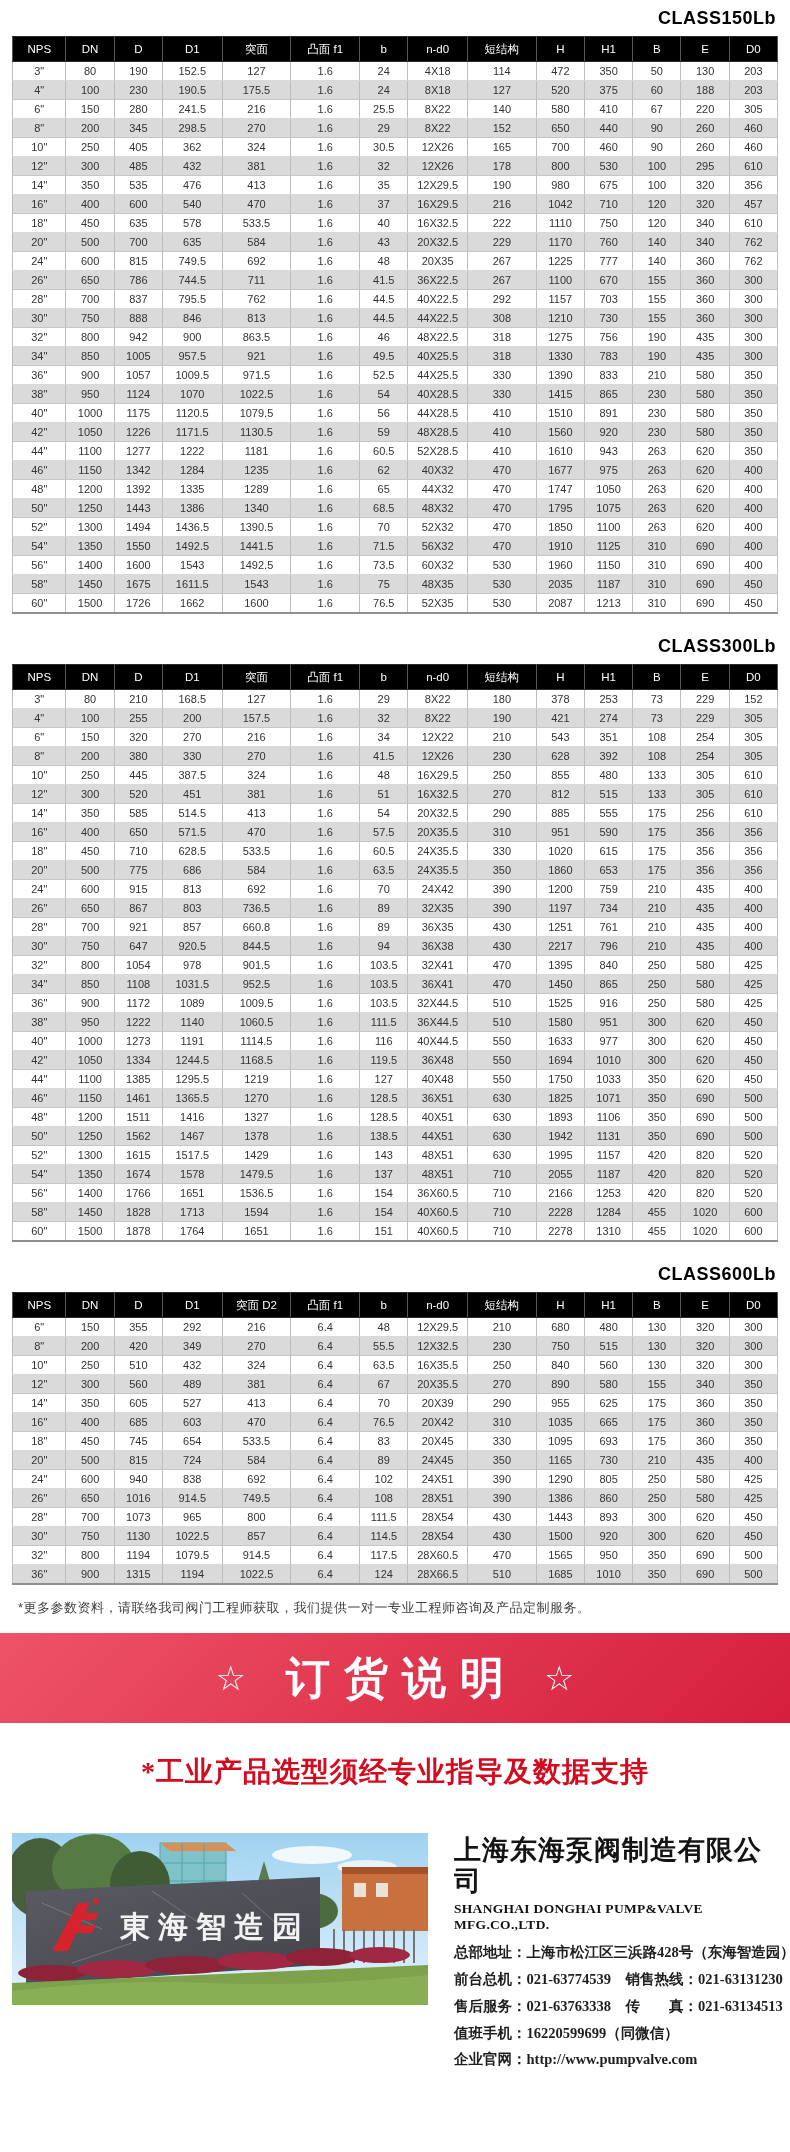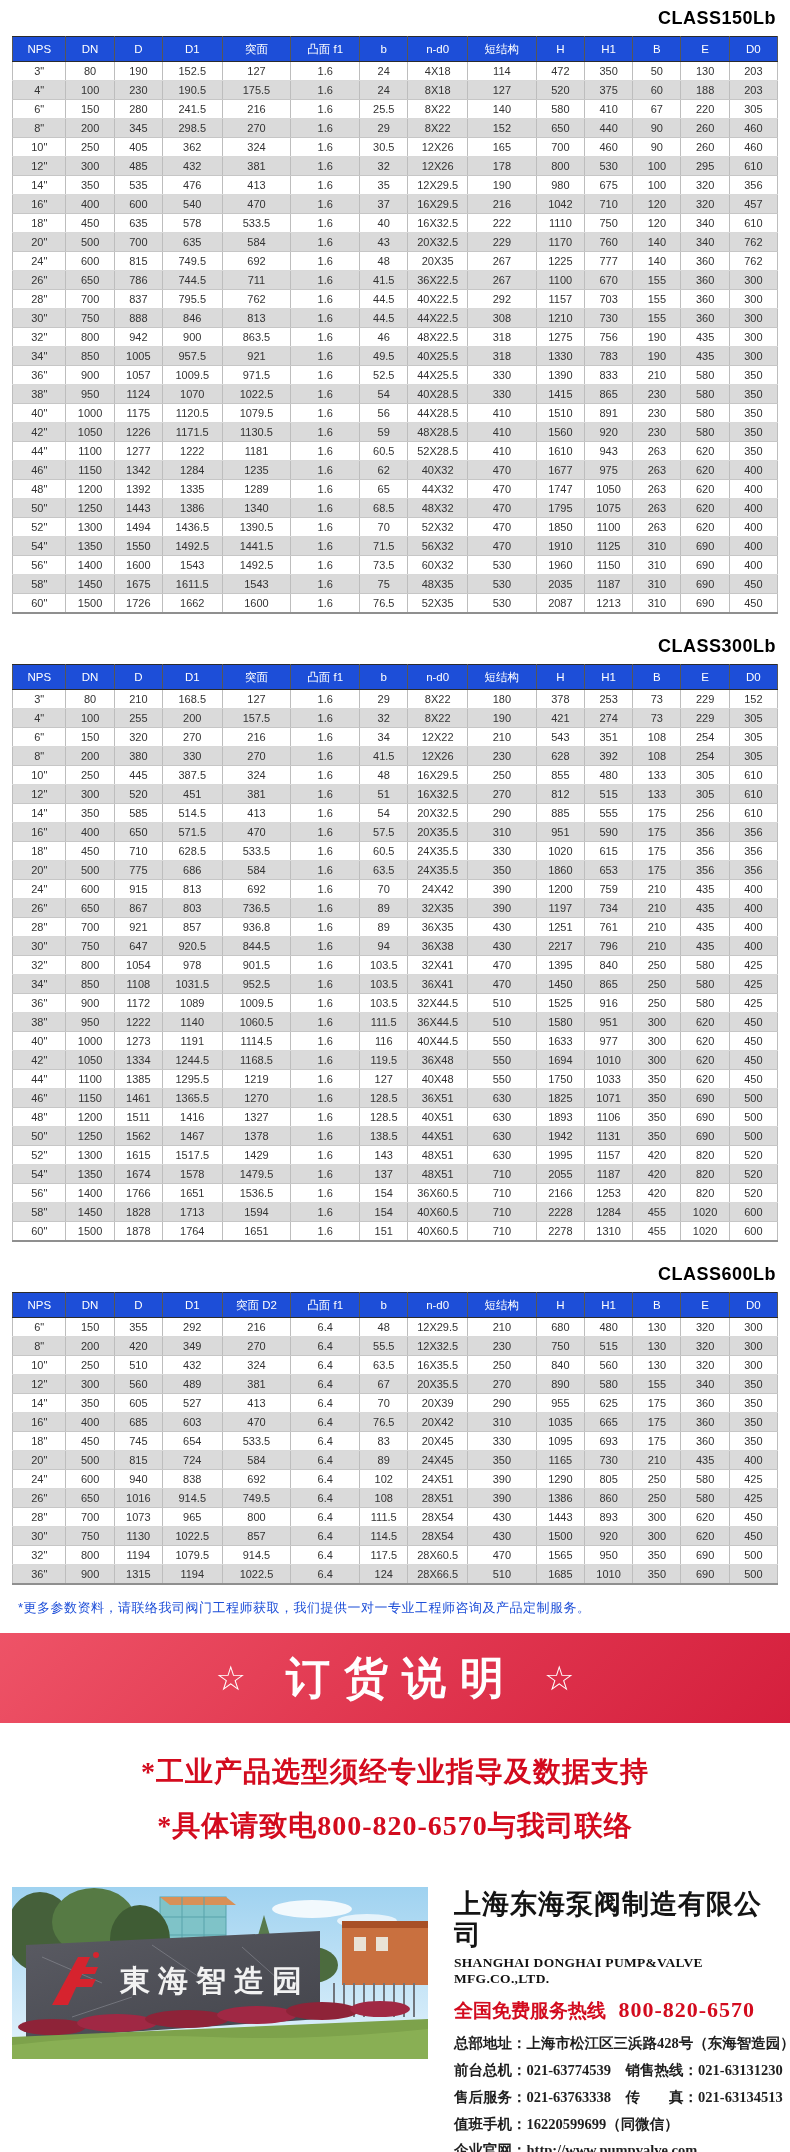--- a/index.html
+++ b/index.html
@@ -23,21 +23,21 @@
   }
   .table-section:first-child .table-title{margin-top:8px;}
   table.spec{
     width:100%;
     border-collapse:collapse;
     table-layout:fixed;
     font-size:11px;
     border-bottom:2px solid #8f8f8f;
   }
   table.spec th{
-    background:#1d4ed8;
+    background:#000000;
     color:#fff;
     font-weight:normal;
     font-size:11.5px;
     height:24px;
     border:1px solid #565656;
     border-top:1px solid #2b2b2b;
     border-bottom:1px solid #2b2b2b;
     padding:0 1px;
   }
   table.spec td{
@@ -53,21 +53,21 @@
   }
   table.spec tbody tr:nth-child(even) td{background:#dadada;border-bottom:1px solid #c6c6c6;}
   table.spec tbody tr:nth-child(odd) td{background:#ffffff;}
   table.spec th:nth-child(5),table.spec th:nth-child(6),table.spec th:nth-child(9){width:8.6%;}
   table.spec th:nth-child(4),table.spec th:nth-child(8){width:7.4%;}
   table.spec th:nth-child(1){width:6.6%;}
 
   
   .note{
     font-size:13px;
-    color:#1d4ed8;
+    color:#404040;
     padding:14px 0 0 18px;
     letter-spacing:.5px;
   }
 
   
   .order-banner{
     margin-top:16px;
     height:90px;
     background:linear-gradient(135deg,#ee5367 0%,#e23a52 45%,#d51f3d 100%);
     display:flex;
@@ -858,21 +858,21 @@
             <td>734</td>
             <td>210</td>
             <td>435</td>
             <td>400</td>
           </tr>
           <tr>
             <td>28"</td>
             <td>700</td>
             <td>921</td>
             <td>857</td>
-            <td>936.8</td>
+            <td>660.8</td>
             <td>1.6</td>
             <td>89</td>
             <td>36X35</td>
             <td>430</td>
             <td>1251</td>
             <td>761</td>
             <td>210</td>
             <td>435</td>
             <td>400</td>
           </tr>
@@ -1389,21 +1389,20 @@
   <div class="note">*更多参数资料，请联络我司阀门工程师获取，我们提供一对一专业工程师咨询及产品定制服务。</div>
 
   <div class="order-banner">
     <span class="star">☆</span>
     <span class="banner-title">订货说明</span>
     <span class="star">☆</span>
   </div>
 
   <div class="notices">
     <p class="notice-line">*工业产品选型须经专业指导及数据支持</p>
-    <p class="notice-line">*具体请致电800-820-6570与我司联络</p>
   </div>
 
   <div class="footer">
 
     <svg class="footer-photo" viewBox="0 0 416 172" aria-hidden="true">
       <defs>
         <linearGradient id="sky" x1="0" y1="0" x2="0" y2="1">
           <stop offset="0" stop-color="#9fd2f0"></stop>
           <stop offset="1" stop-color="#e4f3fc"></stop>
         </linearGradient>
@@ -1480,24 +1479,20 @@
         <ellipse cx="368" cy="122" rx="30" ry="8" fill="#a02844"></ellipse>
       </g>
 
       <path d="M0 150 L416 132 L416 172 L0 172 Z" fill="#7da24b"></path>
       <path d="M0 158 Q100 146 200 150 T416 142 L416 172 L0 172 Z" fill="#8fb558" opacity=".7"></path>
     </svg>
 
     <div class="footer-info">
       <div class="company-cn">上海东海泵阀制造有限公司</div>
       <div class="company-en">SHANGHAI DONGHAI PUMP&amp;VALVE MFG.CO.,LTD.</div>
-      <div class="hotline">
-        <span class="hotline-label">全国免费服务热线</span>
-        <span class="hotline-number">800-820-6570</span>
-      </div>
       <div class="contacts">
         <div class="contact-line">总部地址：上海市松江区三浜路428号（东海智造园）</div>
         <div class="contact-line">前台总机：021-63774539　销售热线：021-63131230</div>
         <div class="contact-line">售后服务：021-63763338　传　　真：021-63134513</div>
         <div class="contact-line">值班手机：16220599699（同微信）</div>
         <div class="contact-line">企业官网：http://www.pumpvalve.com</div>
 
       </div>
     </div>
   </div>

